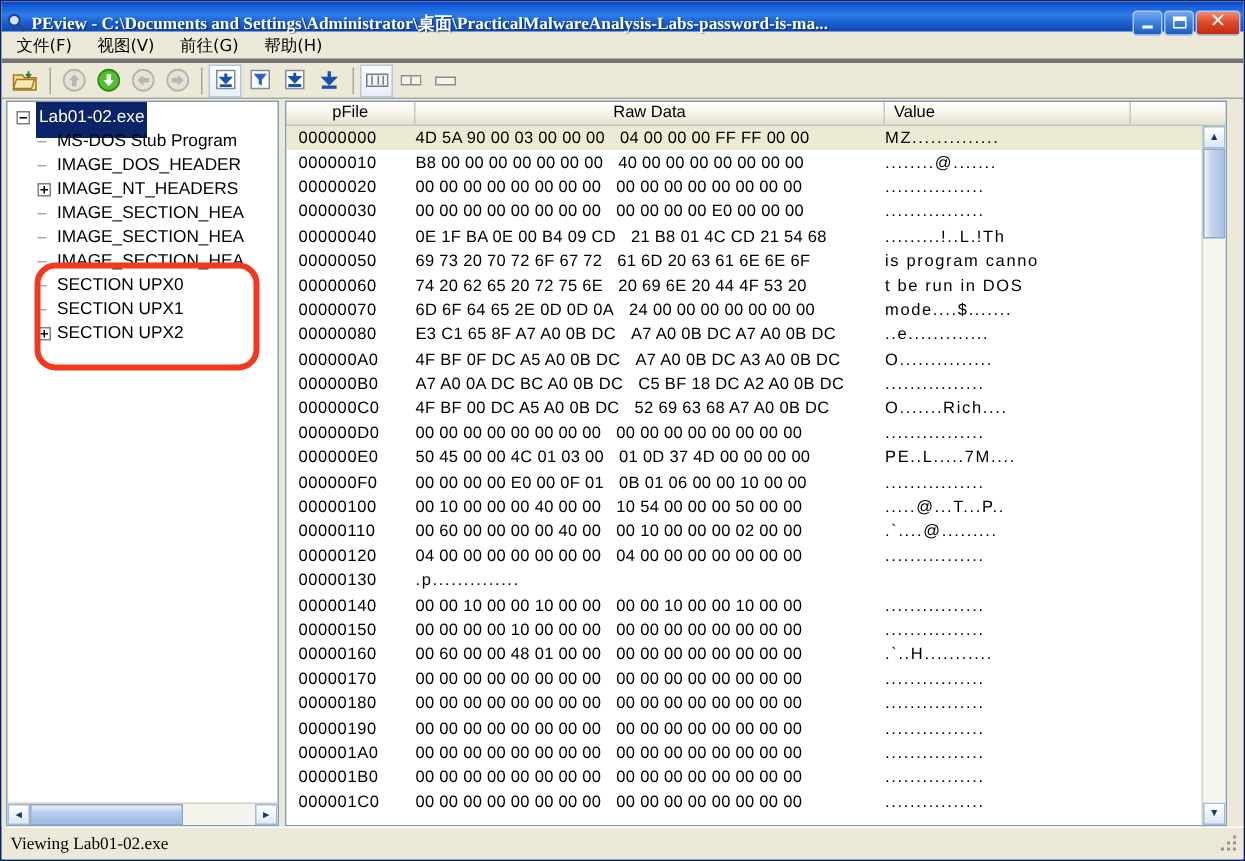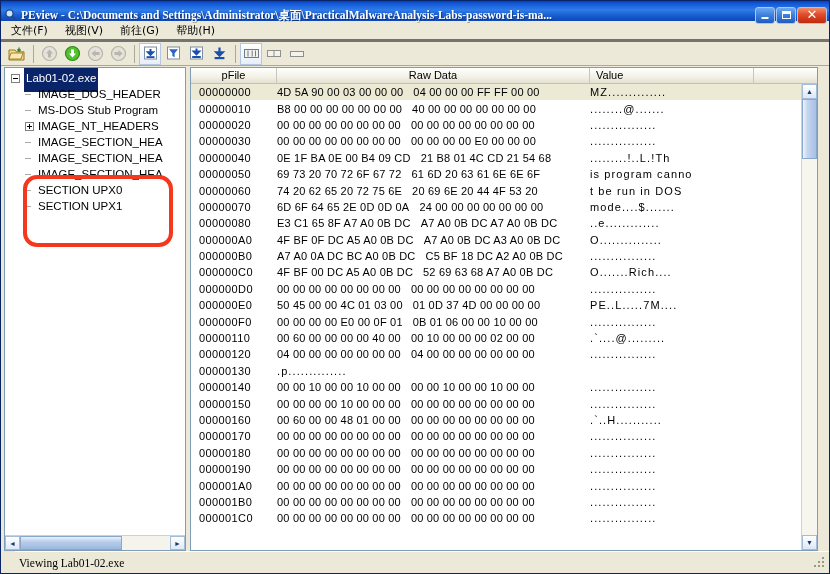--- a/index.html
+++ b/index.html
@@ -263,21 +263,21 @@
   .vs-track { flex: 1 1 auto; position: relative; background: #f7f6ee; }
   .vs-thumb {
     position: absolute; left: 0; top: 0;
     width: 15px; height: 60px;
     background: linear-gradient(to right,#f0f4fc,#c4d5ef 35%,#a7c0e6);
     border: 1px solid #8aa7cc;
   }
 
   
   .statusbar {
-    position: absolute; left: 14px; right: 0; bottom: 0;
+    position: absolute; left: 2px; right: 0; bottom: 0;
     height: 22px;
     background: #ece9d8;
     border-top: 1px solid #ffffff;
     display: flex; align-items: center;
   }
   .status-text {
     font-family: "Liberation Serif", serif;
     font-size: 11.5px;
     color: #000;
     padding-left: 4px;
@@ -423,25 +423,25 @@
   <div class="client">
 
     <div class="tree-panel">
       <div class="tree-scroll" id="tree-scroll">
           <div class="tree-row indent-0 selected">
             <span class="tree-expander"></span>
             <span class="tree-label">Lab01-02.exe</span>
           </div>
           <div class="tree-row indent-1">
             <span class="tree-dash"></span>
+            <span class="tree-label">MS-DOS Stub Program</span>
+          </div>
+          <div class="tree-row indent-1">
+            <span class="tree-dash"></span>
             <span class="tree-label">IMAGE_DOS_HEADER</span>
-          </div>
-          <div class="tree-row indent-1">
-            <span class="tree-dash"></span>
-            <span class="tree-label">MS-DOS Stub Program</span>
           </div>
           <div class="tree-row indent-1">
             <span class="tree-expander plus"></span>
             <span class="tree-label">IMAGE_NT_HEADERS</span>
           </div>
           <div class="tree-row indent-1">
             <span class="tree-dash"></span>
             <span class="tree-label">IMAGE_SECTION_HEA</span>
           </div>
           <div class="tree-row indent-1">
@@ -452,20 +452,24 @@
             <span class="tree-dash"></span>
             <span class="tree-label">IMAGE_SECTION_HEA</span>
           </div>
           <div class="tree-row indent-1">
             <span class="tree-dash"></span>
             <span class="tree-label">SECTION UPX0</span>
           </div>
           <div class="tree-row indent-1">
             <span class="tree-dash"></span>
             <span class="tree-label">SECTION UPX1</span>
+          </div>
+          <div class="tree-row indent-1">
+            <span class="tree-expander plus"></span>
+            <span class="tree-label">SECTION UPX2</span>
           </div>
         </div>
       <div class="tree-hscroll">
         <div class="sb-arrow">◄</div>
         <div class="sb-track">
           <div class="sb-thumb-h"></div>
         </div>
         <div class="sb-arrow">►</div>
       </div>
     </div>
@@ -550,20 +554,25 @@
               <span class="c-off">000000E0</span>
               <span class="c-raw"><span class="grp">50 45 00 00 4C 01 03 00</span><span class="gap"></span><span class="grp">01 0D 37 4D 00 00 00 00</span></span>
               <span class="c-val">PE..L.....7M....</span>
             </div>
             <div class="hex-row">
               <span class="c-off">000000F0</span>
               <span class="c-raw"><span class="grp">00 00 00 00 E0 00 0F 01</span><span class="gap"></span><span class="grp">0B 01 06 00 00 10 00 00</span></span>
               <span class="c-val">................</span>
             </div>
             <div class="hex-row">
+              <span class="c-off">00000100</span>
+              <span class="c-raw"><span class="grp">00 10 00 00 00 40 00 00</span><span class="gap"></span><span class="grp">10 54 00 00 00 50 00 00</span></span>
+              <span class="c-val">.....@...T...P..</span>
+            </div>
+            <div class="hex-row">
               <span class="c-off">00000110</span>
               <span class="c-raw"><span class="grp">00 60 00 00 00 00 40 00</span><span class="gap"></span><span class="grp">00 10 00 00 00 02 00 00</span></span>
               <span class="c-val">.`....@.........</span>
             </div>
             <div class="hex-row">
               <span class="c-off">00000120</span>
               <span class="c-raw"><span class="grp">04 00 00 00 00 00 00 00</span><span class="gap"></span><span class="grp">04 00 00 00 00 00 00 00</span></span>
               <span class="c-val">................</span>
             </div>
             <div class="hex-row">

